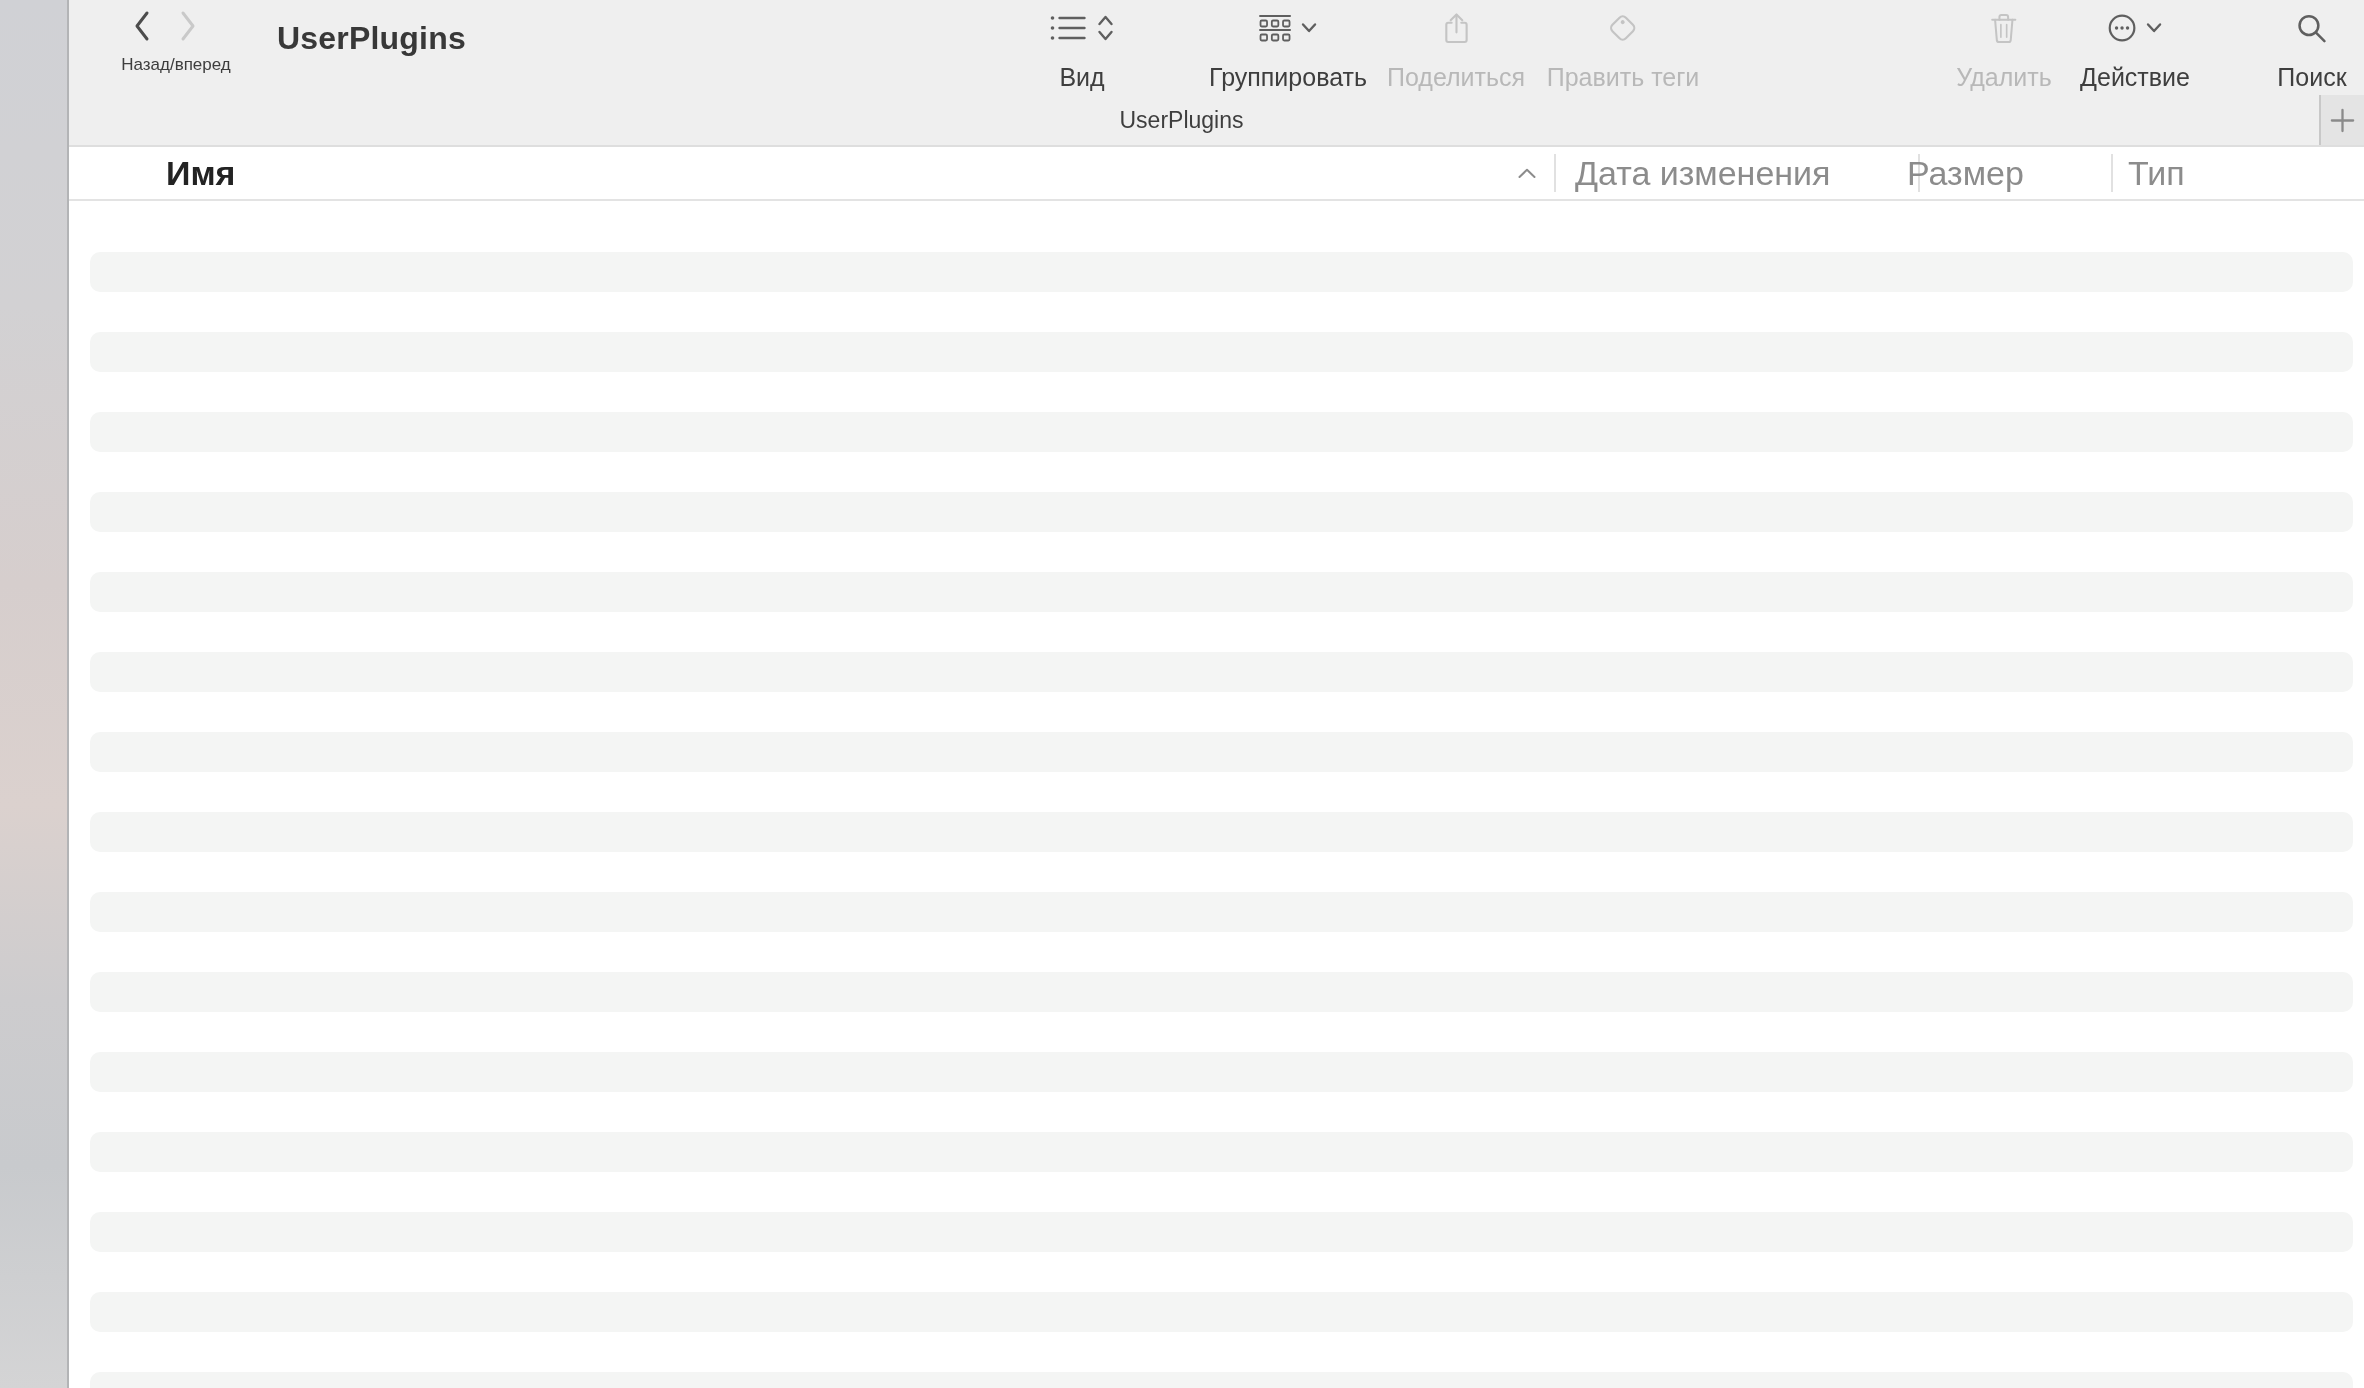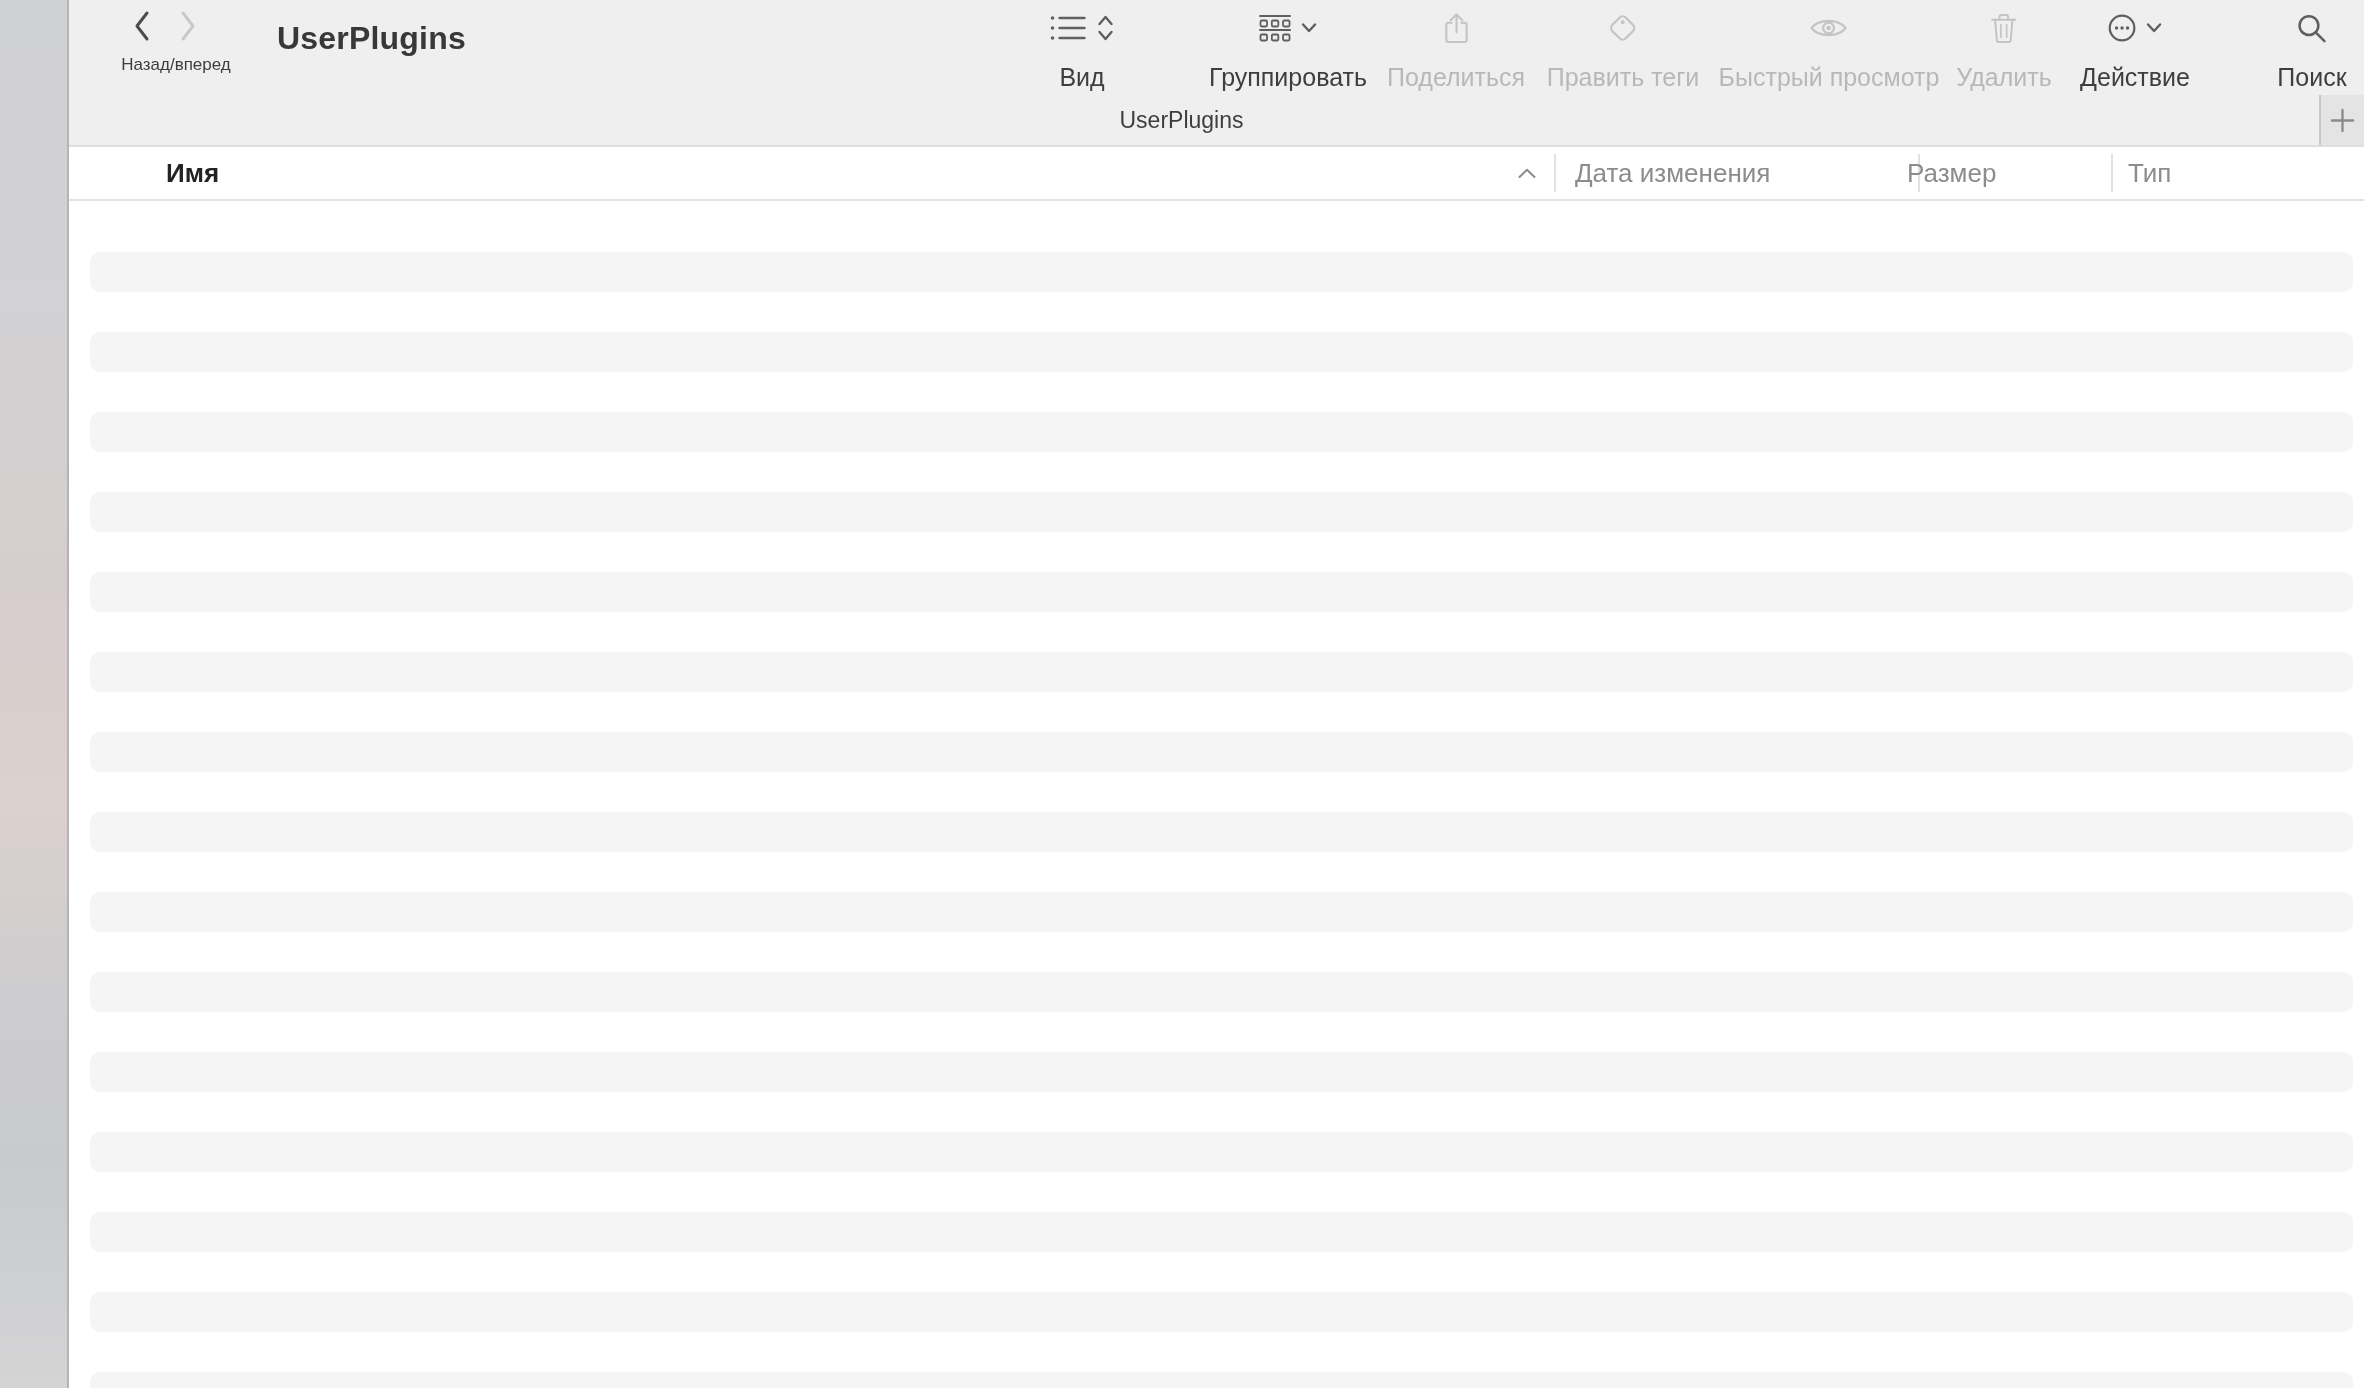--- a/index.html
+++ b/index.html
@@ -41,21 +41,21 @@
           border-bottom:2px solid #dedede;}
   .tab-title{position:absolute;left:0;right:70px;top:0;height:50px;line-height:50px;
              text-align:center;font-size:23px;color:#3e3e3e;}
   .newtab{position:absolute;right:0;top:0;width:45px;height:50px;background:#e4e4e4;
           border:none;border-left:2px solid #c8c8c8;padding:0;margin:0;
           display:flex;align-items:center;justify-content:center;color:#8a8a8a;cursor:default;}
 
   
   .headerrow{position:absolute;top:147px;left:0;right:0;height:52px;background:#ffffff;
              border-bottom:2px solid #e3e3e3;}
-  .hcell{position:absolute;top:0;height:68px;line-height:52px;font-size:26px;
+  .hcell{position:absolute;top:0;height:68px;line-height:52px;font-size:34px;
          color:#8c8c8c;white-space:nowrap;}
   .hcell.sorted{color:#232323;font-weight:700;}
   .hsep{position:absolute;top:7px;height:38px;width:2px;background:#e1e1e1;}
   .sortchev{position:absolute;left:1448px;top:20px;color:#8c8c8c;}
 
   
   .list{position:absolute;top:201px;left:0;right:0;bottom:0;overflow:hidden;background:#fff;}
   .row{position:absolute;left:21px;width:2263px;height:40px;border-radius:10px;background:#f4f5f4;}
 
   svg{stroke-linecap:round;stroke-linejoin:round;}
@@ -140,30 +140,20 @@
           <svg width="34" height="34" viewBox="0 0 34 34" fill="none" stroke="currentColor" stroke-width="2.2">
             <g transform="rotate(45 17 17)">
               <rect x="7.5" y="7.5" width="19" height="19" rx="4.5"></rect>
               <circle cx="12.8" cy="12.8" r="2" fill="currentColor" stroke="none"></circle>
             </g>
           </svg>
         </div>
         <div class="tool-label">Править теги</div>
       </div>
 
-      <div class="tool disabled" style="left:1760px">
-        <div class="iconrow">
-          <svg width="40" height="28" viewBox="0 0 40 28" fill="none" stroke="currentColor" stroke-width="2.2">
-            <path d="M3 14 C10 4.5 30 4.5 37 14 C30 23.5 10 23.5 3 14 Z"></path>
-            <circle cx="20" cy="14" r="5.4"></circle>
-            <circle cx="20" cy="14" r="2.3" fill="currentColor" stroke="none"></circle>
-          </svg>
-        </div>
-        <div class="tool-label">Быстрый просмотр</div>
-      </div>
 
       <div class="tool disabled" style="left:1935px">
         <div class="iconrow">
           <svg width="27" height="33" viewBox="0 0 28 34" fill="none" stroke="currentColor" stroke-width="2.1">
             <path d="M2 8 H26"></path>
             <path d="M9.5 8 V5 Q9.5 3 11.5 3 H16.5 Q18.5 3 18.5 5 V8"></path>
             <path d="M5 8 L6.8 29 Q7 31 9 31 H19 Q21 31 21.2 29 L23 8"></path>
             <path d="M11 13 V26" stroke-width="1.7"></path>
               <path d="M17 13 V26" stroke-width="1.7"></path>
           </svg>

